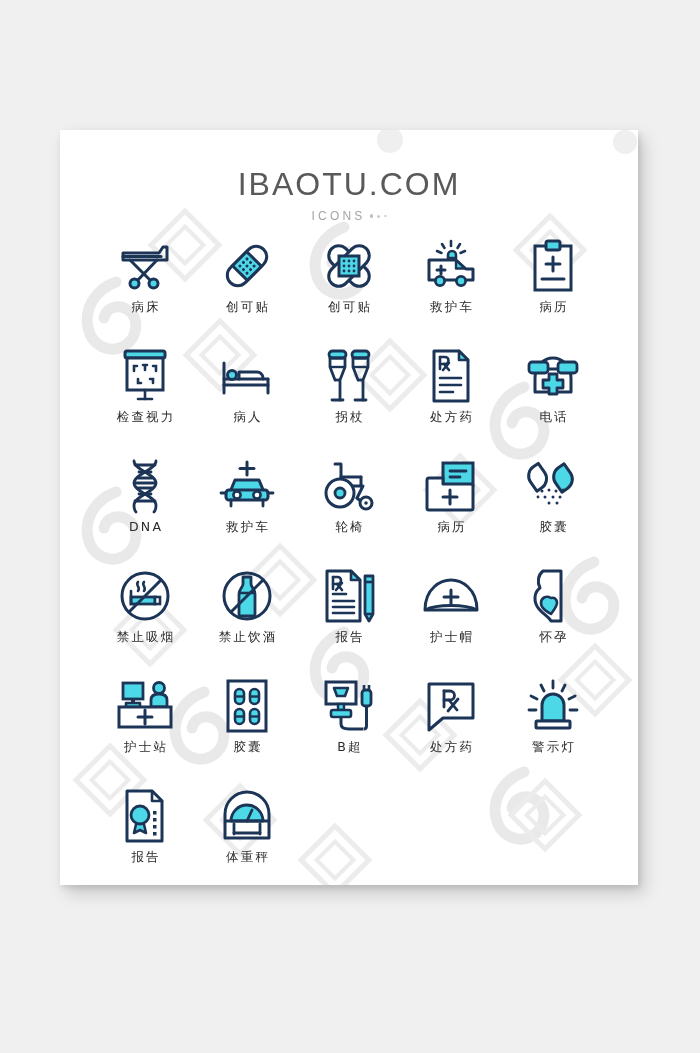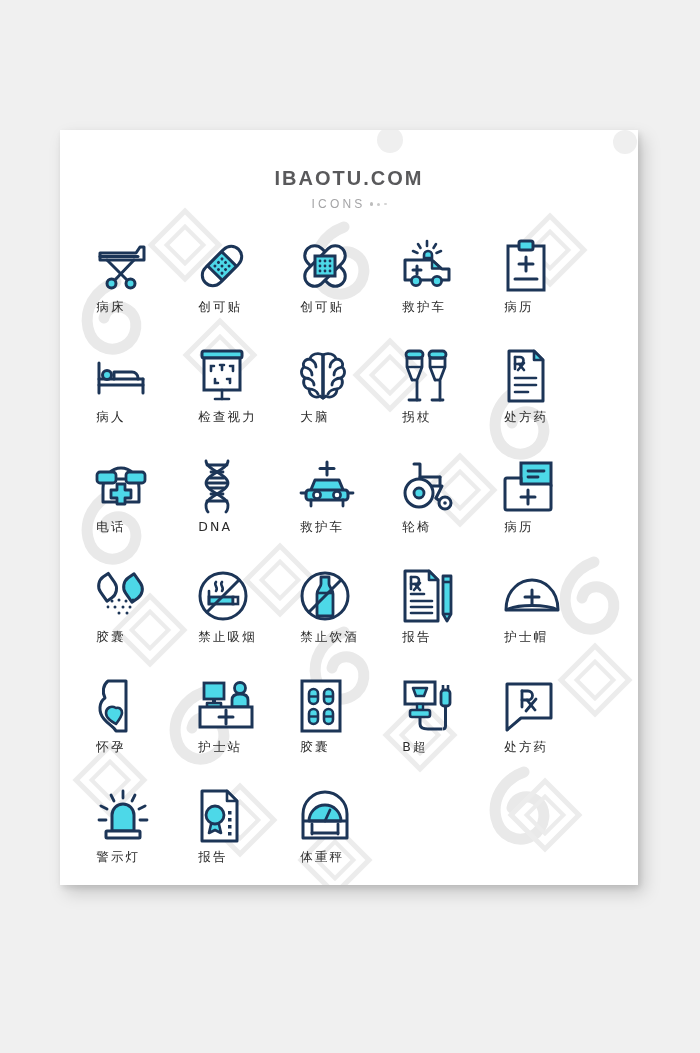--- a/index.html
+++ b/index.html
@@ -25,42 +25,42 @@
     position: absolute; inset: 0;
     pointer-events: none;
     opacity: 1;
     z-index: 1;
   }
   .wm { position: absolute; color: #e8e8e8; fill: #e8e8e8; }
 
   
   #header { position: absolute; top: 38px; left: 0; width: 100%; text-align: center; z-index: 3; }
   #title {
-    font-size: 20px; letter-spacing: 2.0px; color: #59595b;
-    font-weight: 700; line-height: 1;
+    font-size: 32px; letter-spacing: 2.0px; color: #59595b;
+    font-weight: 400; line-height: 1;
   }
   #subtitle-row {
     margin-top: 9px; display: flex; align-items: center; justify-content: center; gap: 4px;
   }
   #subtitle { font-size: 12px; letter-spacing: 3.2px; color: #a4a4a6; }
   .subdot { width: 3.5px; height: 3.5px; border-radius: 50%; background: #bdbdbd; display: inline-block; }
   .subdot.d2 { width: 3px; height: 3px; background: #c9c9c9; }
   .subdot.d3 { width: 2.5px; height: 2.5px; background: #d4d4d4; }
 
   
   #grid {
     position: absolute;
     top: 105px; left: 34px;
     width: 510px;
     display: grid;
     grid-template-columns: repeat(5, 1fr);
     grid-auto-rows: 110px;
     z-index: 3;
   }
-  .cell { display: flex; flex-direction: column; align-items: flex-start; justify-content: flex-start; }
+  .cell { display: flex; flex-direction: column; align-items: center; justify-content: flex-start; }
   .glyph { height: 62px; display: flex; align-items: center; justify-content: center; }
   .glyph svg { display: block; }
   .cap {
     margin-top: 4px;
     font-size: 12.5px;
     color: #2b2b2b;
     letter-spacing: 2.2px;
     text-indent: 2.2px;
     font-family: "DejaVu Sans", "Liberation Sans", sans-serif;
     white-space: nowrap;
@@ -226,73 +226,53 @@
               <line x1="17" y1="25" x2="31" y2="25"></line>
               <line x1="13" y1="40" x2="35" y2="40"></line>
             </g>
           </svg>
         </div>
         <div class="cap">病历</div>
       </div>
 
       <div class="cell">
         <div class="glyph">
-          <svg width="56" height="46" viewBox="0 0 56 46">
-            <g stroke="#1c3557" stroke-width="3" fill="none" stroke-linecap="round" stroke-linejoin="round">
-              <line x1="5" y1="10" x2="5" y2="40"></line>
-              <line x1="49" y1="26" x2="49" y2="40"></line>
-              <path d="M5 26 H49"></path>
-              <path d="M20 26 v-7 h18 a6 6 0 0 1 6 6 v1"></path>
-              <line x1="5" y1="32" x2="49" y2="32"></line>
-            </g>
-            <circle cx="13" cy="22" r="4.5" fill="#4dd8e8" stroke="#1c3557" stroke-width="3"></circle>
-          </svg>
-        </div>
-        <div class="cap">病人</div>
-      </div>
-
-      <div class="cell">
-        <div class="glyph">
           <svg width="52" height="56" viewBox="0 0 52 56">
             <rect x="6" y="3" width="40" height="7" rx="2" fill="#4dd8e8" stroke="#1c3557" stroke-width="3"></rect>
             <rect x="8" y="10" width="36" height="32" fill="#ffffff" stroke="#1c3557" stroke-width="3"></rect>
             <g stroke="#1c3557" stroke-width="2.6" fill="none" stroke-linecap="round">
               <path d="M18 18 h-3 v5"></path>
               <path d="M26 17 v5 M24 17 h4"></path>
               <path d="M34 18 h3 v5"></path>
               <path d="M19 31 v4 h3"></path>
               <path d="M31 31 h3 v4"></path>
               <line x1="26" y1="42" x2="26" y2="51"></line>
               <line x1="19" y1="51" x2="33" y2="51"></line>
             </g>
           </svg>
         </div>
         <div class="cap">检查视力</div>
       </div>
 
       <div class="cell">
         <div class="glyph">
-          <svg width="50" height="52" viewBox="0 0 50 52">
-            <g fill="none" stroke="#1c3557" stroke-width="2.8" stroke-linecap="round" stroke-linejoin="round">
-              <path d="M25 5 C20 2 13 4 12 9 C7 9 4 13 6 17 C2 20 3 26 7 28 C4 32 6 38 11 39 C11 45 17 49 22 46 C24 48 25 48 25 48 Z"></path>
-              <path d="M25 5 C30 2 37 4 38 9 C43 9 46 13 44 17 C48 20 47 26 43 28 C46 32 44 38 39 39 C39 45 33 49 28 46 C26 48 25 48 25 48 Z"></path>
-              <line x1="25" y1="5" x2="25" y2="48"></line>
-              <path d="M12 9 C16 11 18 14 18 17"></path>
-              <path d="M38 9 C34 11 32 14 32 17"></path>
-              <path d="M6 17 C11 18 14 21 14 25"></path>
-              <path d="M44 17 C39 18 36 21 36 25"></path>
-              <path d="M7 28 C12 28 16 31 16 35"></path>
-              <path d="M43 28 C38 28 34 31 34 35"></path>
-              <path d="M11 39 C15 39 19 41 20 44"></path>
-              <path d="M39 39 C35 39 31 41 30 44"></path>
-            </g>
-          </svg>
-        </div>
-        <div class="cap">大脑</div>
-      </div>
+          <svg width="56" height="46" viewBox="0 0 56 46">
+            <g stroke="#1c3557" stroke-width="3" fill="none" stroke-linecap="round" stroke-linejoin="round">
+              <line x1="5" y1="10" x2="5" y2="40"></line>
+              <line x1="49" y1="26" x2="49" y2="40"></line>
+              <path d="M5 26 H49"></path>
+              <path d="M20 26 v-7 h18 a6 6 0 0 1 6 6 v1"></path>
+              <line x1="5" y1="32" x2="49" y2="32"></line>
+            </g>
+            <circle cx="13" cy="22" r="4.5" fill="#4dd8e8" stroke="#1c3557" stroke-width="3"></circle>
+          </svg>
+        </div>
+        <div class="cap">病人</div>
+      </div>
+
 
       <div class="cell">
         <div class="glyph">
           <svg width="52" height="56" viewBox="0 0 52 56">
             <g>
               <rect x="6" y="3" width="17" height="7" rx="3.5" fill="#4dd8e8" stroke="#1c3557" stroke-width="2.8"></rect>
               <path d="M7 10 h15 v9 l-5 13 v20" fill="none" stroke="#1c3557" stroke-width="2.8" stroke-linejoin="round" stroke-linecap="round"></path>
               <path d="M7 10 v9 l5 13" fill="none" stroke="#1c3557" stroke-width="2.8" stroke-linejoin="round" stroke-linecap="round"></path>
               <line x1="12" y1="32" x2="17" y2="32" stroke="#1c3557" stroke-width="2.8"></line>
               <line x1="7.5" y1="19" x2="21.5" y2="19" stroke="#1c3557" stroke-width="2.4"></line>

